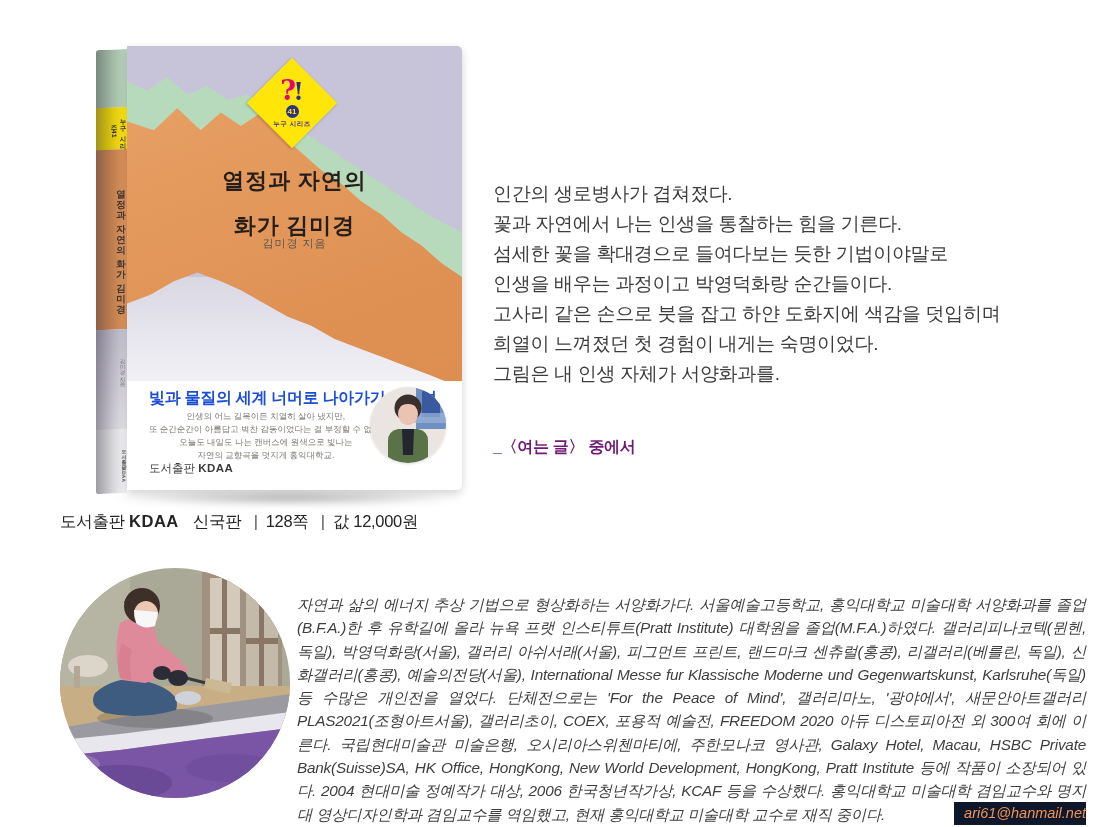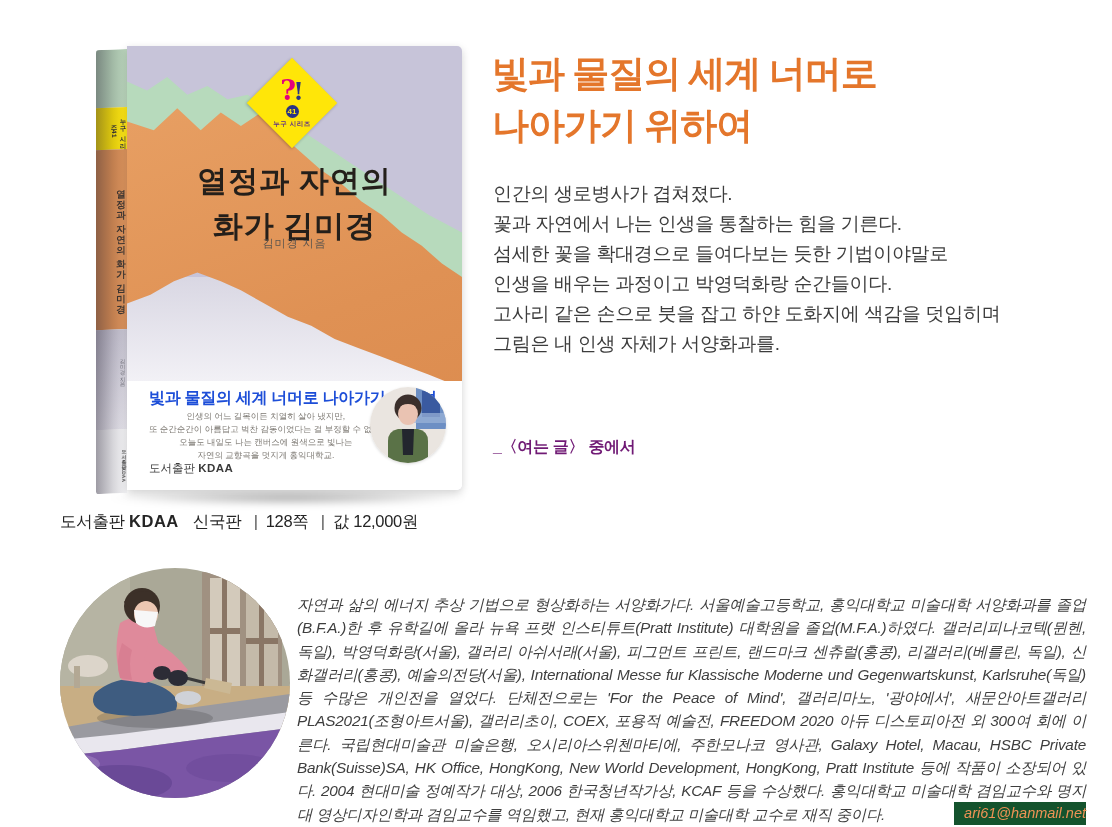--- a/index.html
+++ b/index.html
@@ -43,21 +43,21 @@
     box-shadow:0 1px 3px rgba(0,0,0,.25);}
   .badge-content{position:absolute;inset:0;transform:rotate(-45deg);display:flex;flex-direction:column;align-items:center;justify-content:center;}
   .badge-q{line-height:1;font-family:"DejaVu Serif",serif;font-weight:bold;}
   .badge-q .q{color:#e5007d;font-size:27px;}
   .badge-q .bang{color:#283387;font-size:24px;margin-left:-3px;}
   .badge-num{margin-top:1px;width:13px;height:13px;border-radius:50%;background:#283387;color:#ffe608;
     font-size:8px;font-weight:bold;display:flex;align-items:center;justify-content:center;}
   .badge-series{margin-top:2px;font-size:6.5px;font-weight:bold;color:#5b2d8e;letter-spacing:.5px;}
 
   .cover-title{position:absolute;left:0;top:112px;width:100%;text-align:center;
-    font-family:"Liberation Serif",serif;font-weight:bold;font-size:30px;line-height:45px;color:#241f1a;letter-spacing:1px;}
+    font-family:"Liberation Serif",serif;font-weight:bold;font-size:22px;line-height:45px;color:#241f1a;letter-spacing:1px;}
   .cover-author{position:absolute;left:0;top:190px;width:100%;text-align:center;font-size:11px;color:#5a544e;letter-spacing:1px;}
 
   .white-band{position:absolute;left:0;right:0;top:335px;bottom:0;background:#ffffff;}
   .cover-subtitle{position:absolute;left:22px;top:7px;font-size:16px;font-weight:bold;color:#1d4ed8;letter-spacing:-.3px;}
   .cover-blurb{position:absolute;left:22px;top:29px;font-size:8.5px;line-height:13px;color:#7c7872;text-align:center;}
   .cover-pub{position:absolute;left:22px;bottom:14px;font-size:11.5px;color:#3a3a3a;}
   .cover-pub b{font-weight:bold;letter-spacing:.5px;}
   .cover-portrait{position:absolute;right:16px;top:6px;width:76px;height:76px;border-radius:50%;overflow:hidden;box-shadow:0 1px 3px rgba(0,0,0,.15);}
 
   
@@ -69,21 +69,21 @@
   
   .headline{position:absolute;left:492px;top:48px;margin:0;font-family:"Liberation Serif",serif;
     font-weight:bold;font-size:37px;line-height:52px;color:#e4762b;letter-spacing:-1px;}
   .excerpt{position:absolute;left:493px;top:179px;font-size:19px;line-height:30px;color:#3d3d3d;letter-spacing:-.3px;}
   .attribution{position:absolute;left:493px;top:437px;font-size:16px;font-weight:bold;color:#701a75;letter-spacing:-.3px;}
 
   
   .artist-photo{position:absolute;left:60px;top:568px;width:230px;height:230px;border-radius:50%;overflow:hidden;}
   .bio{position:absolute;left:297px;top:593px;width:789px;font-size:15.3px;line-height:23.3px;
     text-align:justify;color:#3e3e3e;letter-spacing:-.2px;font-style:italic;}
-  .bio-email{position:absolute;right:0;bottom:1px;color:#ef9356;background:#14532d;padding-left:10px;font-size:14.5px;letter-spacing:0;}
+  .bio-email{position:absolute;right:0;bottom:1px;color:#ef9356;background:#0f172a;padding-left:10px;font-size:14.5px;letter-spacing:0;}
 </style>
 </head>
 <body>
 
 <div class="page">
 
   <div class="book">
     <div class="book-shadow"></div>
 
     <div class="spine">
@@ -144,31 +144,28 @@
     </div>
   </div>
 
   <div class="caption">
     <span>도서출판</span>
     <b>KDAA</b><span class="gap"></span><span>신국판</span>
     <span class="divider">|</span><span>128쪽</span>
     <span class="divider">|</span><span>값 12,000원</span>
   </div>
 
-  <h1 class="headline">
-    <div>빛과 물질의 세계 너머로</div>
-    <div>나아가기 위하여</div>
-  </h1>
 
   <div class="excerpt">
     <div>인간의 생로병사가 겹쳐졌다.</div>
     <div>꽃과 자연에서 나는 인생을 통찰하는 힘을 기른다.</div>
     <div>섬세한 꽃을 확대경으로 들여다보는 듯한 기법이야말로</div>
     <div>인생을 배우는 과정이고 박영덕화랑 순간들이다.</div>
     <div>고사리 같은 손으로 붓을 잡고 하얀 도화지에 색감을 덧입히며</div>
+    <div>희열이 느껴졌던 첫 경험이 내게는 숙명이었다.</div>
     <div>그림은 내 인생 자체가 서양화과를.</div>
   </div>
 
   <div class="attribution">_〈여는 글〉 중에서</div>
 
   <div class="artist-photo">
     <svg width="230" height="230" viewBox="0 0 230 230">
       <rect width="230" height="135" fill="#aaa897"></rect>
       <rect x="0" y="0" width="70" height="135" fill="#b6b4a3"></rect>
       <rect x="142" y="4" width="80" height="132" fill="#a09181"></rect>

